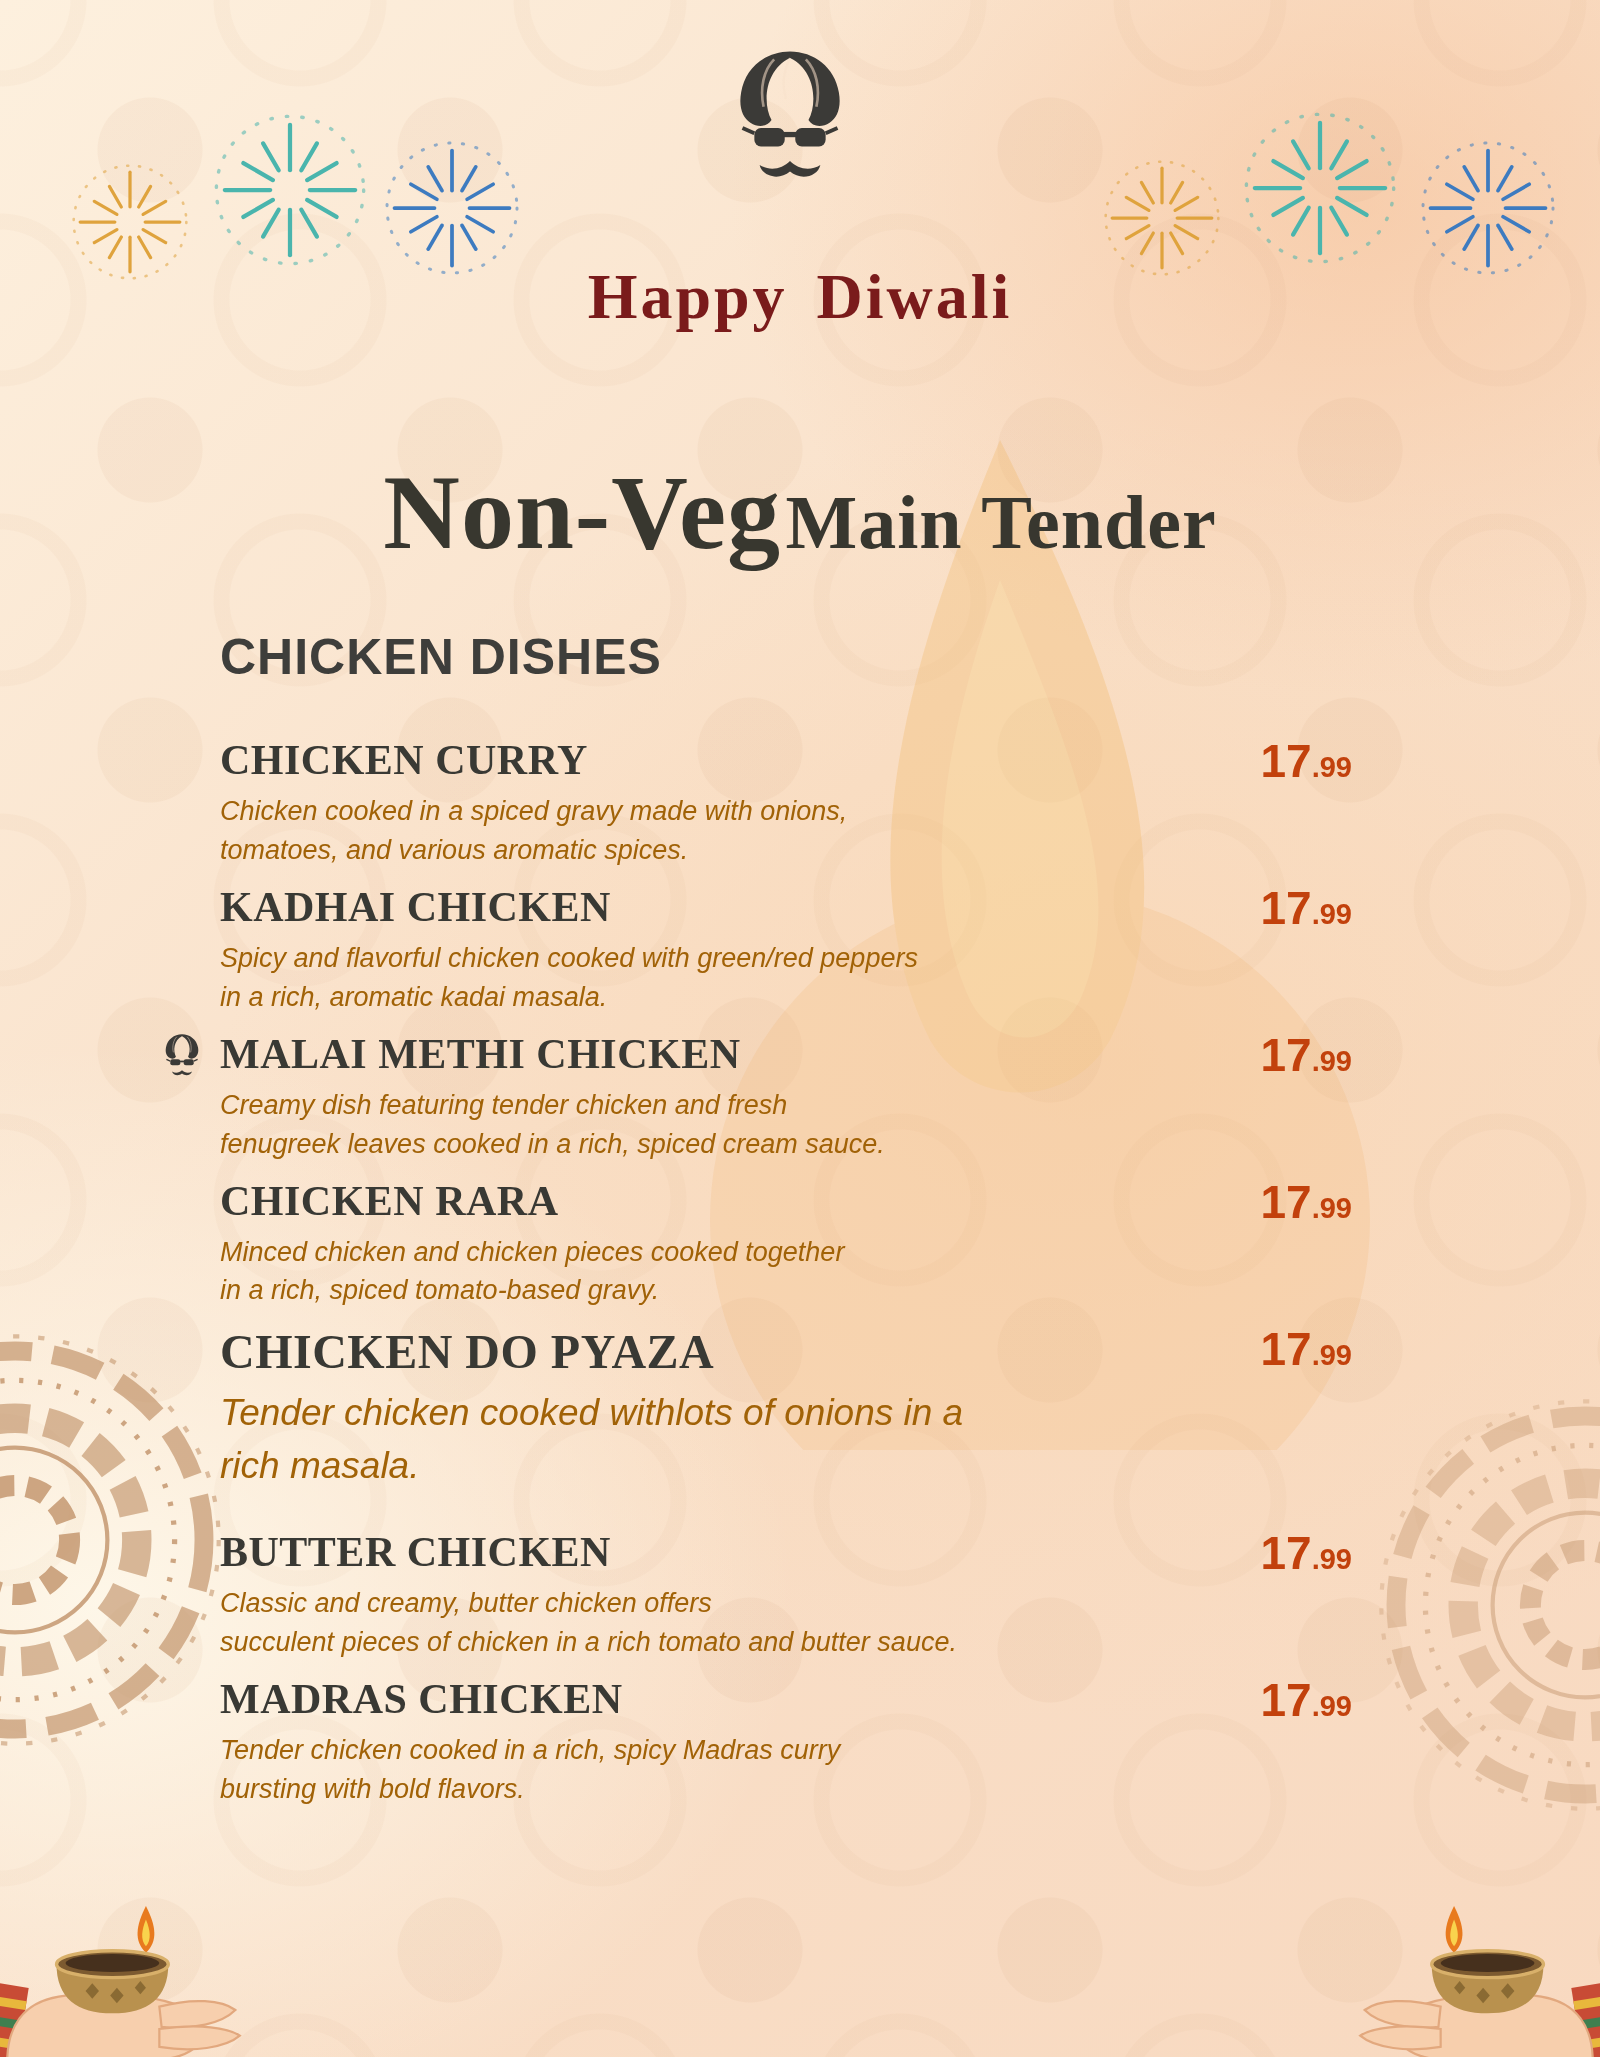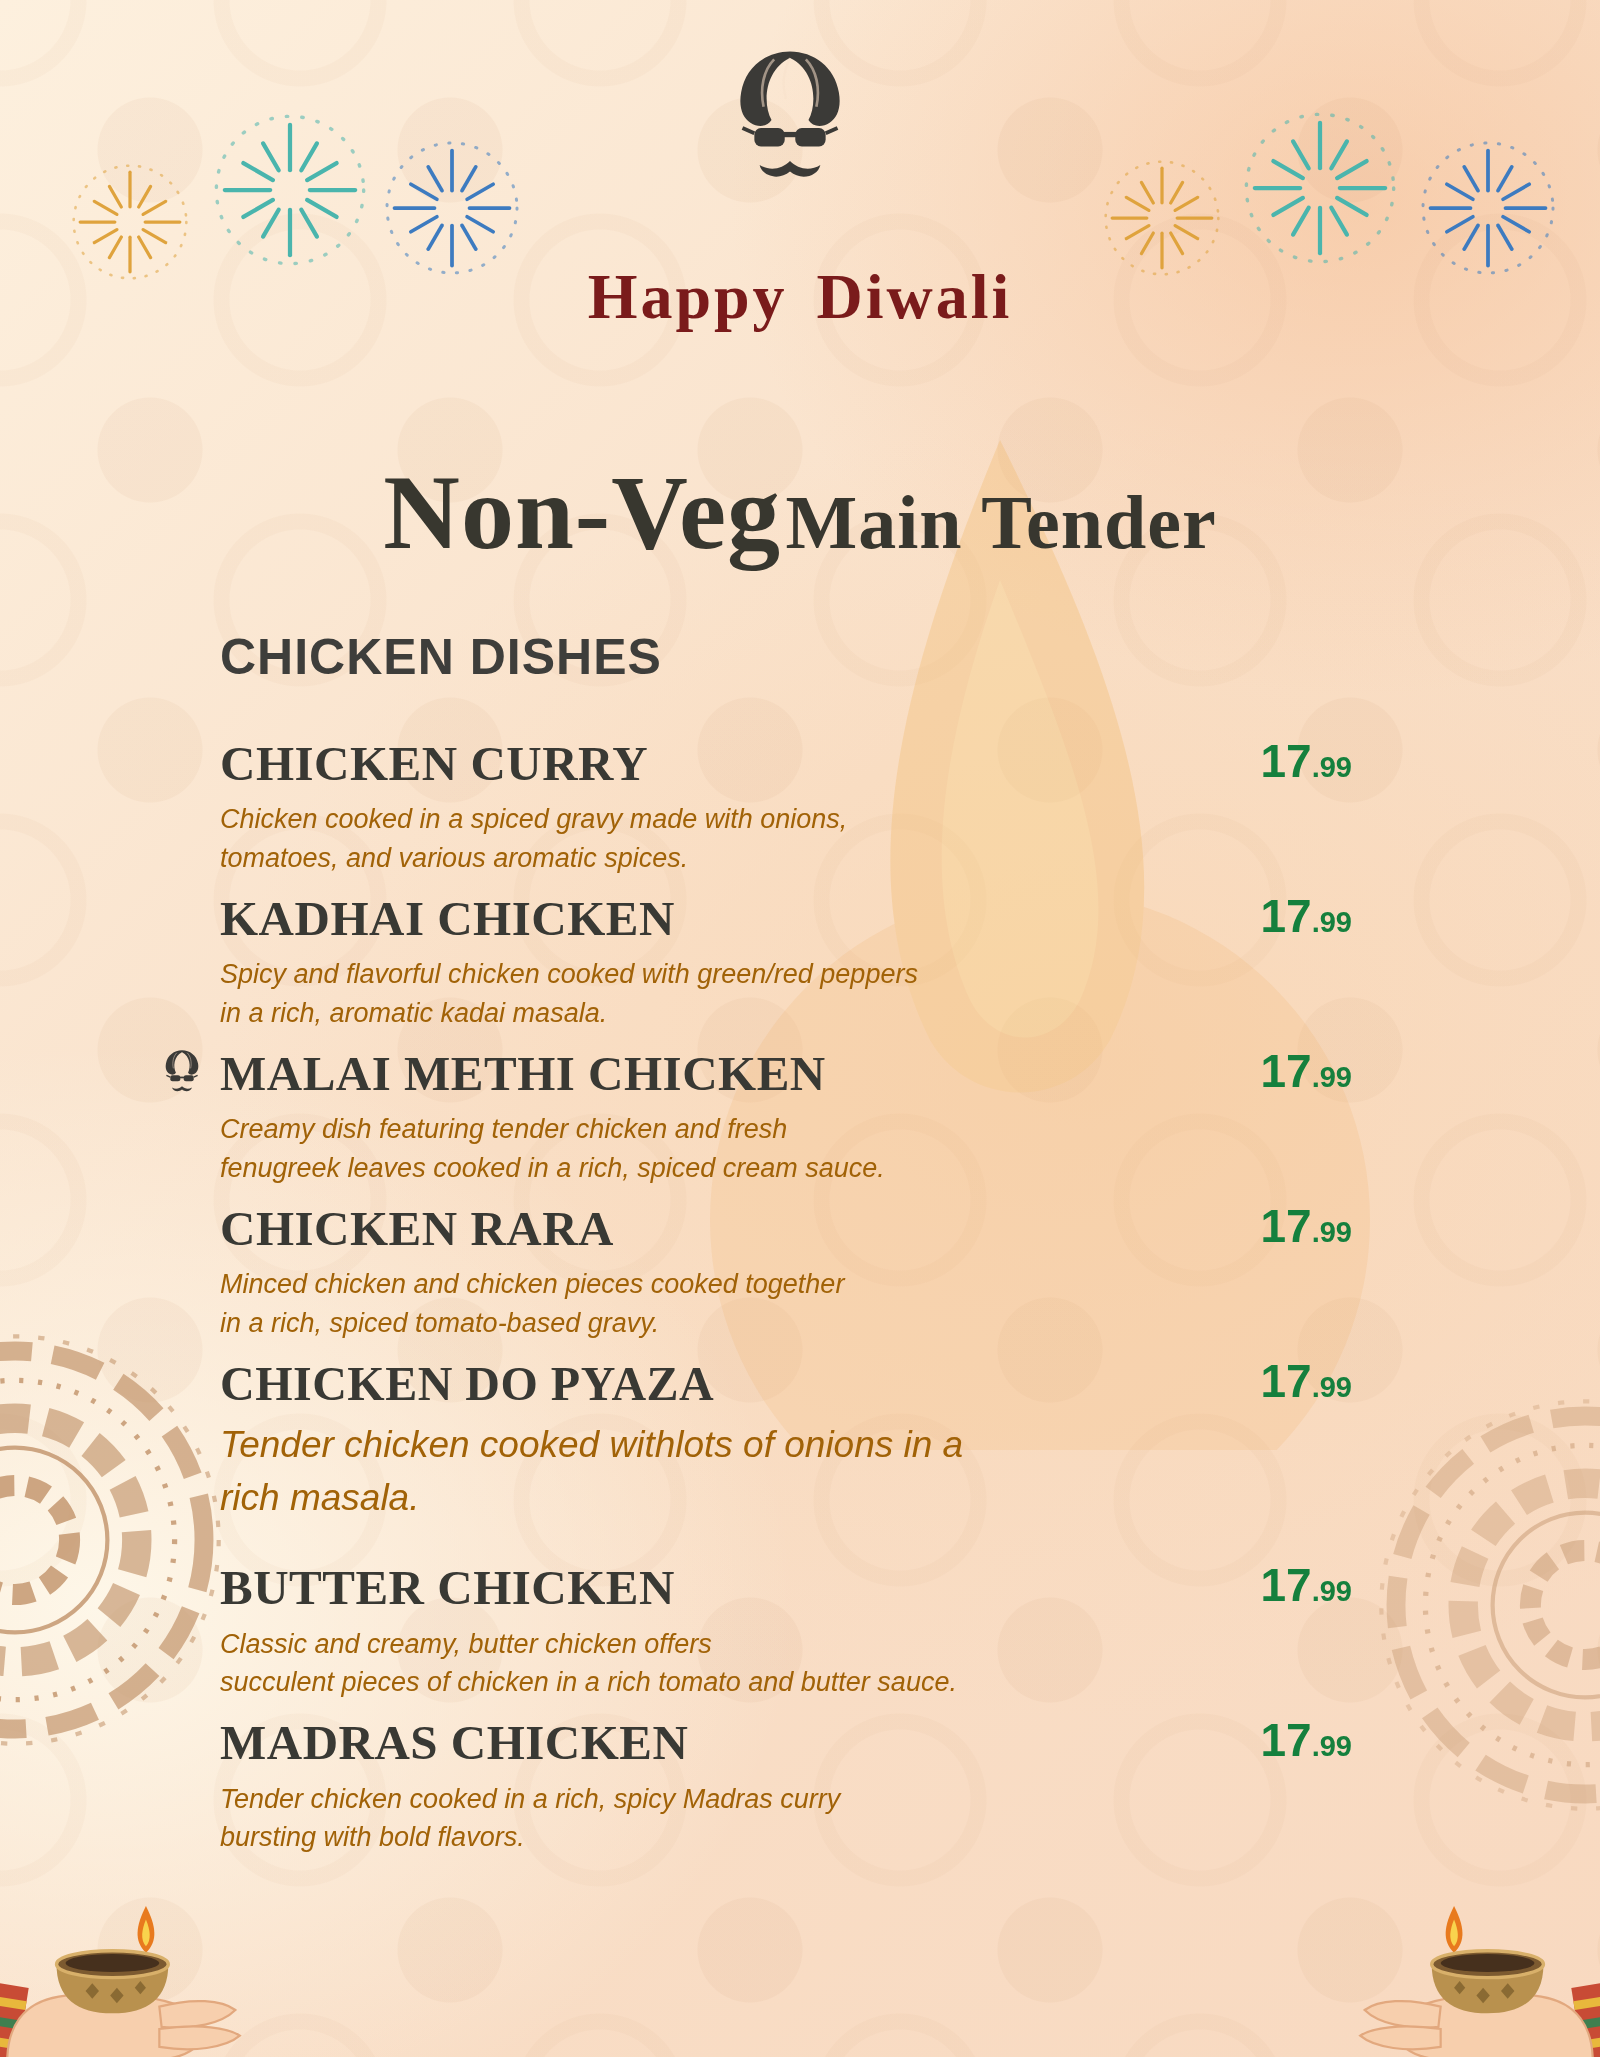--- a/index.html
+++ b/index.html
@@ -40,27 +40,27 @@
 
   
   .menu { left:220px; top:628px; width:1132px; }
   .section-title {
     font-weight:700; font-size:50px; letter-spacing:1px;
     color:#3e3e3b; margin-bottom:50px;
   }
   .item { display:flex; justify-content:space-between; align-items:flex-start; position:relative; margin-bottom:14px; }
   .item-name {
     font-family:"Liberation Serif", serif; font-weight:700;
-    font-size:49px; letter-spacing:.5px; line-height:1.15; color:#393934;
+    font-size:42px; letter-spacing:.5px; line-height:1.15; color:#393934;
   }
   .item-desc {
     font-style:italic; font-size:27px; line-height:1.42; color:#a16207;
     white-space:pre-line; margin-top:8px; max-width:800px;
   }
-  .price { font-weight:700; font-size:46px; line-height:1.1; color:#15803d; white-space:nowrap; }
+  .price { font-weight:700; font-size:46px; line-height:1.1; color:#c2410c; white-space:nowrap; }
   .price .frac { font-size:29px; }
   .item.emphasized { margin-bottom:36px; }
   .item.emphasized .item-name { font-size:48px; }
   .item.emphasized .item-desc { font-size:37px; }
   .badge-icon { position:absolute; left:-60px; top:2px; width:44px; height:52px; color:#3b3a37; }
 
   
   .firework { position:absolute; }
   .fw-gold { color:var(--fw-gold,#dfa33d); }
   .fw-teal { color:var(--fw-teal,#4ab5ad); }

